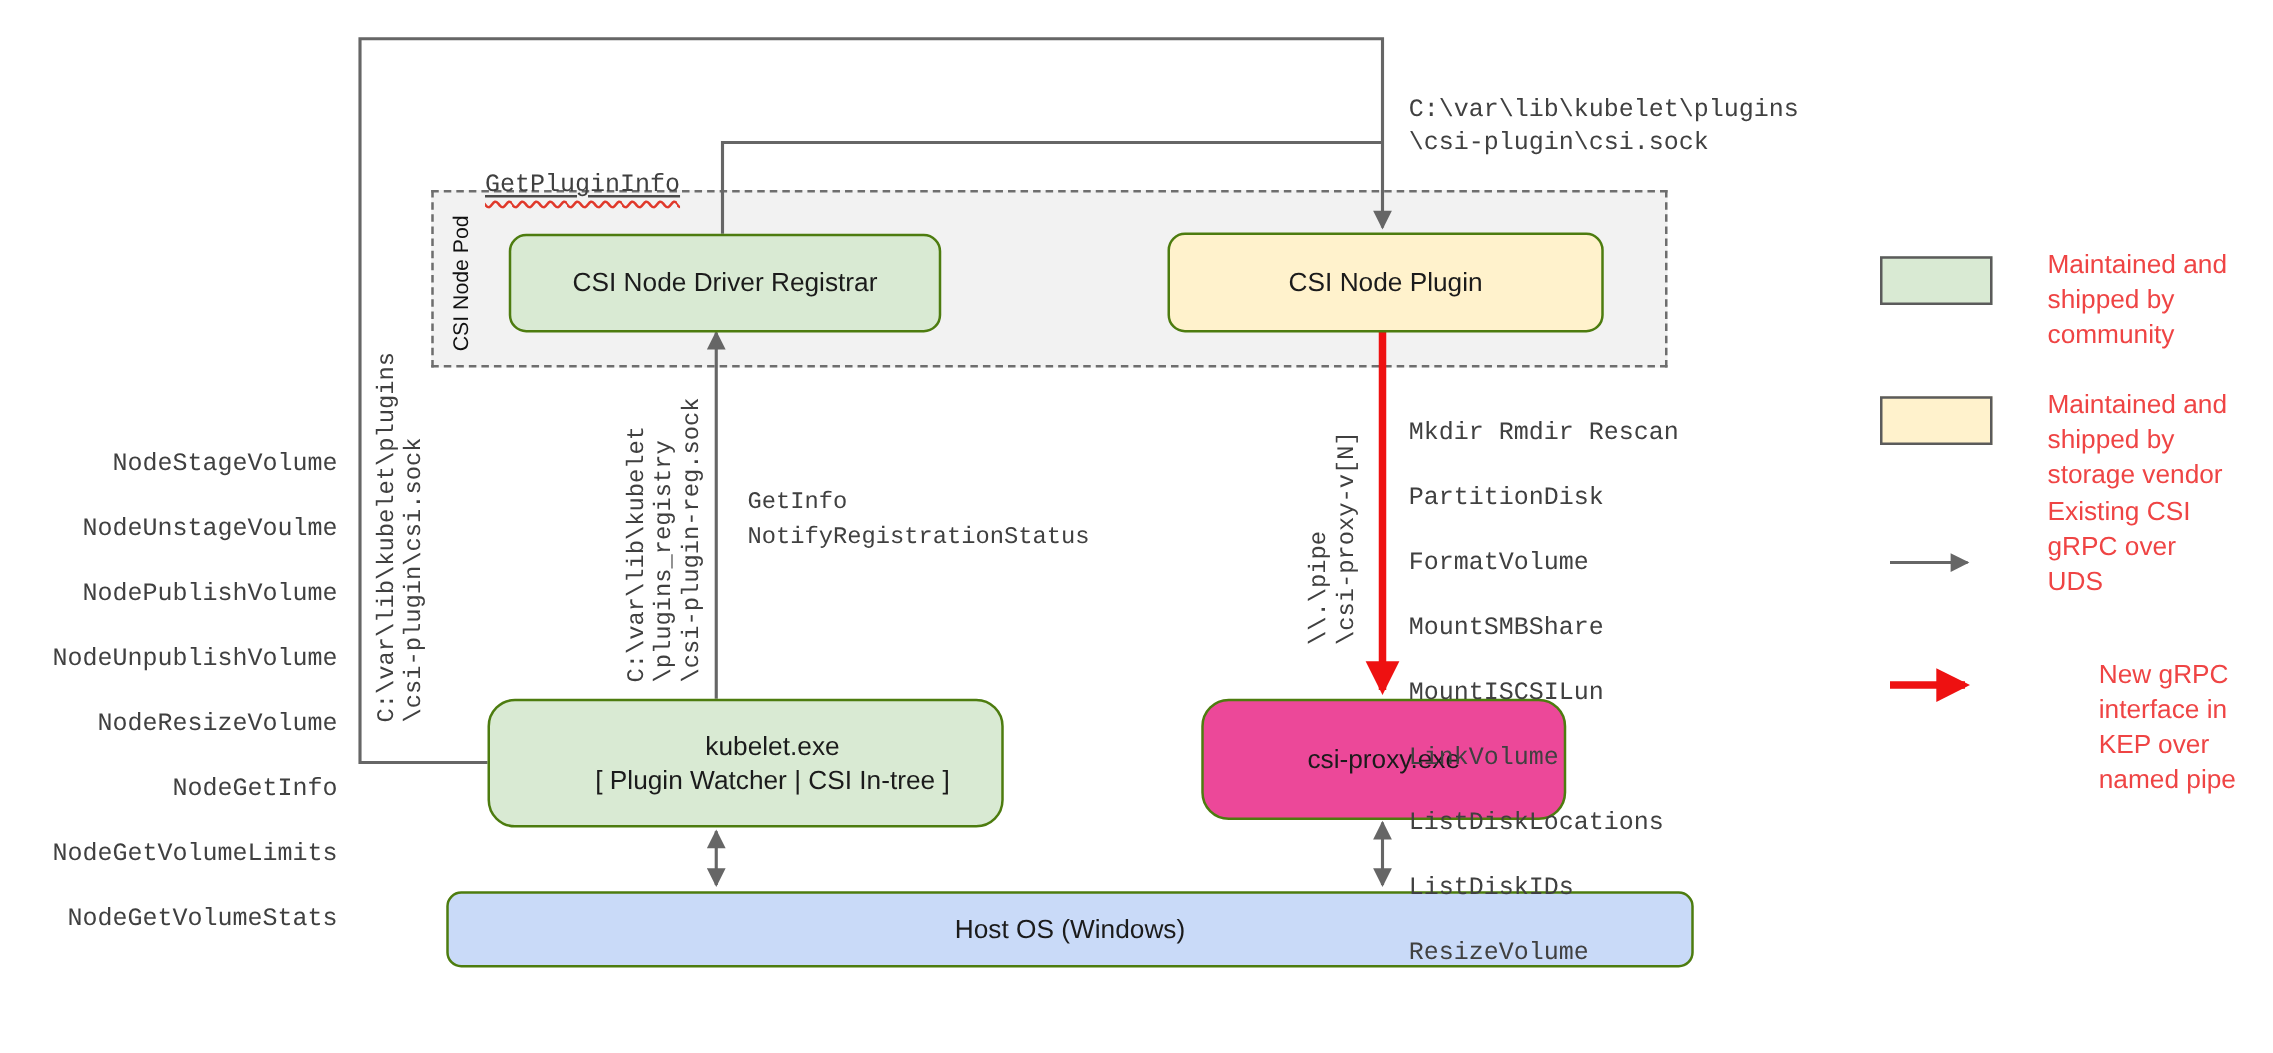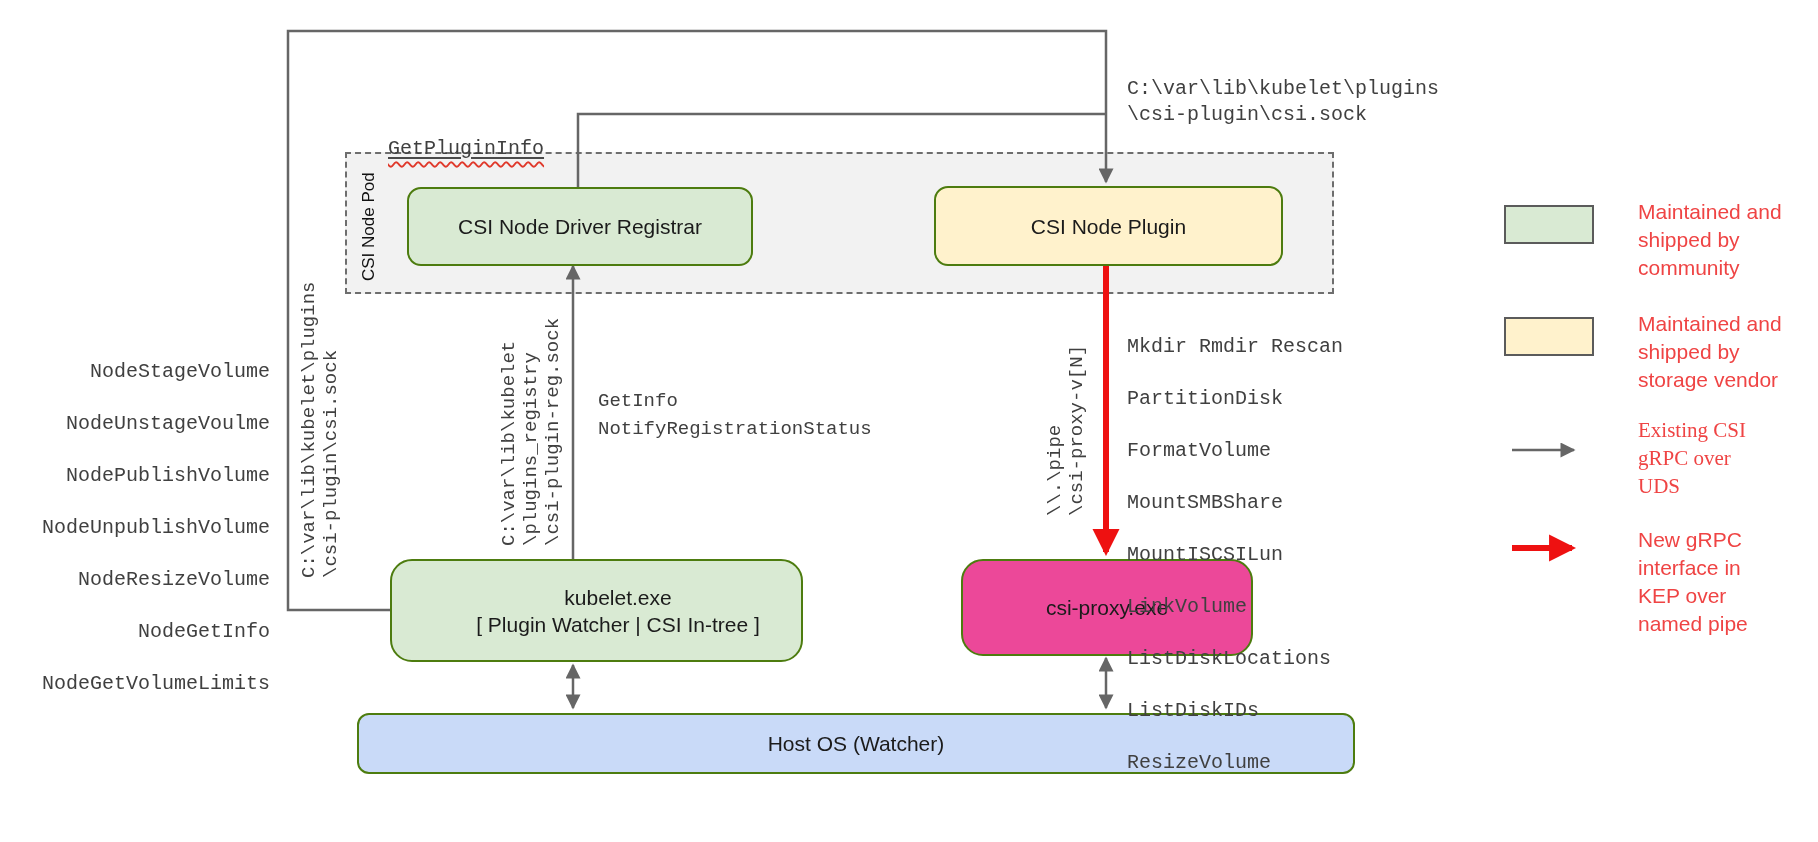--- a/index.html
+++ b/index.html
@@ -51,22 +51,22 @@
     position:absolute;left:359px;top:281px;transform:rotate(-90deg);transform-origin:0 0;
     font-size:17px;color:#111;white-space:nowrap;
   }
   
   .legend-swatch{position:absolute;width:90px;height:39px;border:2px solid #5b5b5b;box-sizing:border-box;}
   #legend-swatch-community{left:1504px;top:205px;background:#d9ead3;}
   #legend-swatch-vendor{left:1504px;top:317px;background:#fff2cc;}
   .legend-text{position:absolute;left:1638px;font-size:21px;line-height:28px;white-space:pre-line;color:#ef4444;}
   #legend-text-community{top:198px;}
   #legend-text-vendor{top:310px;}
-  #legend-text-uds{top:416px;font-family:Liberation Serif, serif;}
-  #legend-text-namedpipe{top:526px;}
+  #legend-text-uds{top:396px;}
+  #legend-text-namedpipe{top:526px;margin-left:41px;}
 </style>
 </head>
 <body>
 
 <div id="canvas">
 
   <div id="pod-box"></div>
   <div id="pod-title">CSI Node Pod</div>
 
   <svg id="wires" width="1818" height="842" viewBox="0 0 1818 842">
@@ -106,38 +106,39 @@
   <div class="node" id="kubelet-box">
     <span>kubelet.exe</span>
     <span>[ Plugin Watcher | CSI In-tree ]</span>
   </div>
 
   <div class="node" id="csiproxy-box">
     <span>csi-proxy.exe</span>
   </div>
 
   <div class="node" id="hostos-box">
-    <span>Host OS (Watcher)</span>
+    <span>Host OS (Windows)</span>
   </div>
 
   <div class="label mono" id="getplugininfo-label">
     <span class="squiggle">GetPluginInfo</span>
   </div>
 
   <div class="label mono" id="csisock-path-label">C:\var\lib\kubelet\plugins
 \csi-plugin\csi.sock</div>
 
   <div class="label mono" id="node-calls-list">
     <div>NodeStageVolume</div>
     <div>NodeUnstageVoulme</div>
     <div>NodePublishVolume</div>
     <div>NodeUnpublishVolume</div>
     <div>NodeResizeVolume</div>
     <div>NodeGetInfo</div>
     <div>NodeGetVolumeLimits</div>
+    <div>NodeGetVolumeStats</div>
   </div>
 
   <div class="label mono" id="registrar-calls-label">GetInfo
 NotifyRegistrationStatus</div>
 
   <div class="label mono" id="proxy-calls-list">
     <div>Mkdir Rmdir Rescan</div>
     <div>PartitionDisk</div>
     <div>FormatVolume</div>
     <div>MountSMBShare</div>

